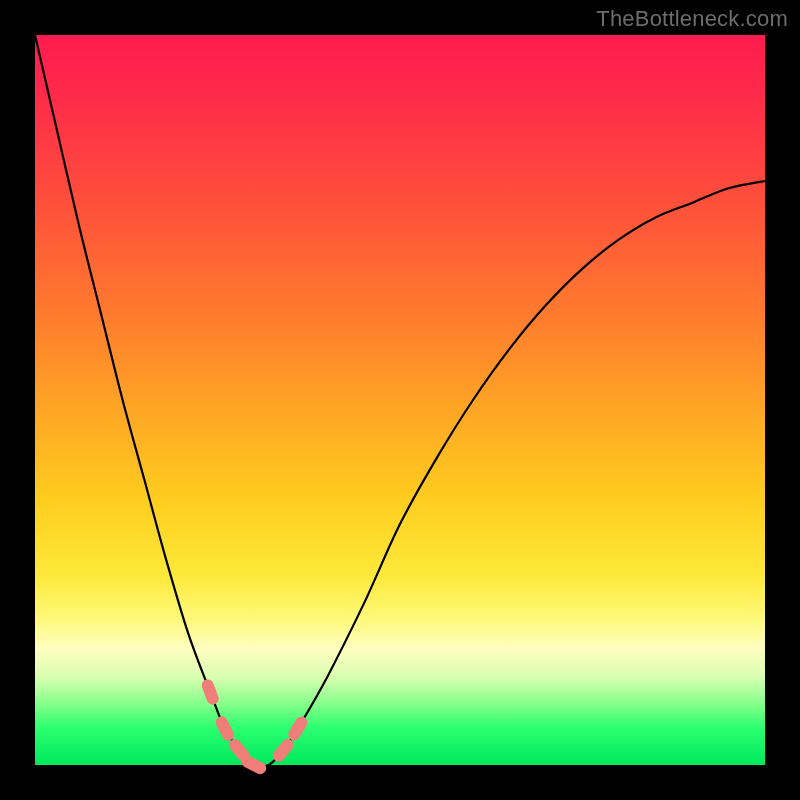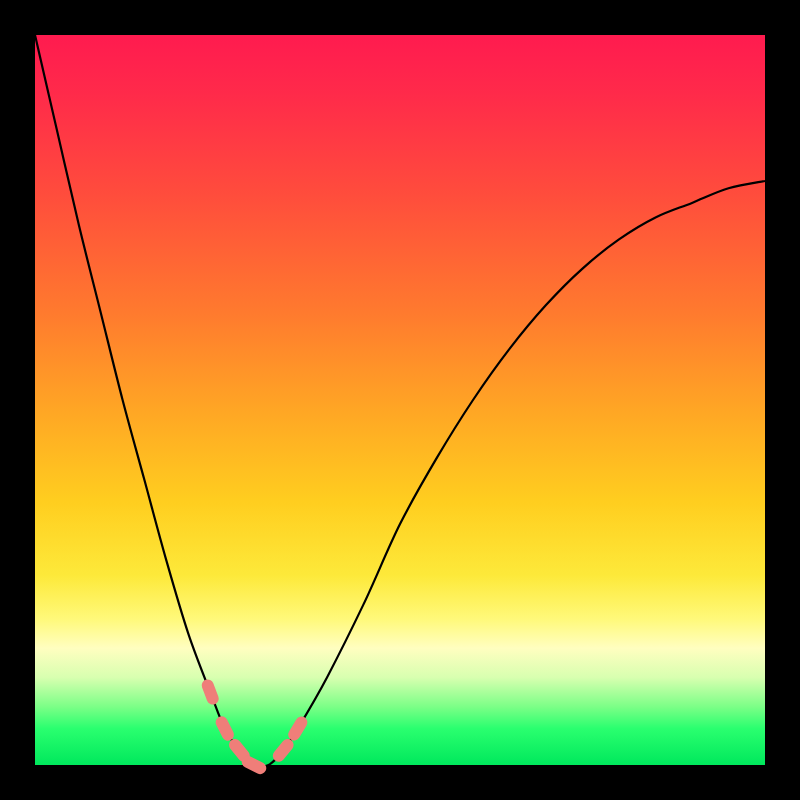--- a/index.html
+++ b/index.html
@@ -64,20 +64,21 @@
   }
   .marker {
     fill: #ef7e79;
     stroke: none;
   }
 </style>
 </head>
 <body>
 
 <div class="frame">
+  <div class="watermark">TheBottleneck.com</div>
   <div class="plot-area">
     <svg class="curve" viewBox="0 0 730 730" preserveAspectRatio="none">
       <path id="curve-path" class="curve-path" d="M 0.0 0.0 C 3.6 15.8, 14.6 63.3, 21.9 94.9 C 29.2 126.5, 36.5 159.4, 43.8 189.8 C 51.1 220.2, 58.4 248.2, 65.7 277.4 C 73.0 306.6, 80.3 337.0, 87.6 365.0 C 94.9 393.0, 102.2 418.5, 109.5 445.3 C 116.8 472.1, 124.1 500.1, 131.4 525.6 C 138.7 551.1, 146.0 576.7, 153.3 598.6 C 160.6 620.5, 169.1 641.2, 175.2 657.0 C 181.3 672.8, 184.9 683.8, 189.8 693.5 C 194.7 703.2, 199.5 709.3, 204.4 715.4 C 209.3 721.5, 214.1 727.6, 219.0 730.0 C 223.9 732.4, 228.7 732.4, 233.6 730.0 C 238.5 727.6, 243.3 721.5, 248.2 715.4 C 253.1 709.3, 255.5 705.7, 262.8 693.5 C 270.1 681.3, 281.1 663.1, 292.0 642.4 C 302.9 621.7, 316.3 594.9, 328.5 569.4 C 340.7 543.9, 352.8 513.4, 365.0 489.1 C 377.2 464.8, 389.3 444.1, 401.5 423.4 C 413.7 402.7, 425.8 383.3, 438.0 365.0 C 450.2 346.8, 462.3 329.7, 474.5 313.9 C 486.7 298.1, 498.8 283.5, 511.0 270.1 C 523.2 256.7, 535.3 244.5, 547.5 233.6 C 559.7 222.6, 571.8 212.9, 584.0 204.4 C 596.2 195.9, 608.3 188.6, 620.5 182.5 C 632.7 176.4, 644.8 172.8, 657.0 167.9 C 669.2 163.0, 681.3 156.9, 693.5 153.3 C 705.7 149.6, 723.9 147.2, 730.0 146.0"></path>
       <g id="markers">
           <rect x="162.2" y="651.0" width="26" height="12" rx="6" ry="6" class="marker" transform="rotate(69.0 175.2 657.0)"></rect>
           <rect x="176.8" y="687.5" width="26" height="12" rx="6" ry="6" class="marker" transform="rotate(63.4 189.8 693.5)"></rect>
           <rect x="191.4" y="709.4" width="26" height="12" rx="6" ry="6" class="marker" transform="rotate(51.3 204.4 715.4)"></rect>
           <rect x="206.0" y="724.0" width="26" height="12" rx="6" ry="6" class="marker" transform="rotate(26.6 219.0 730.0)"></rect>
           <rect x="235.2" y="709.4" width="26" height="12" rx="6" ry="6" class="marker" transform="rotate(-51.3 248.2 715.4)"></rect>
           <rect x="249.8" y="687.5" width="26" height="12" rx="6" ry="6" class="marker" transform="rotate(-59.0 262.8 693.5)"></rect>

